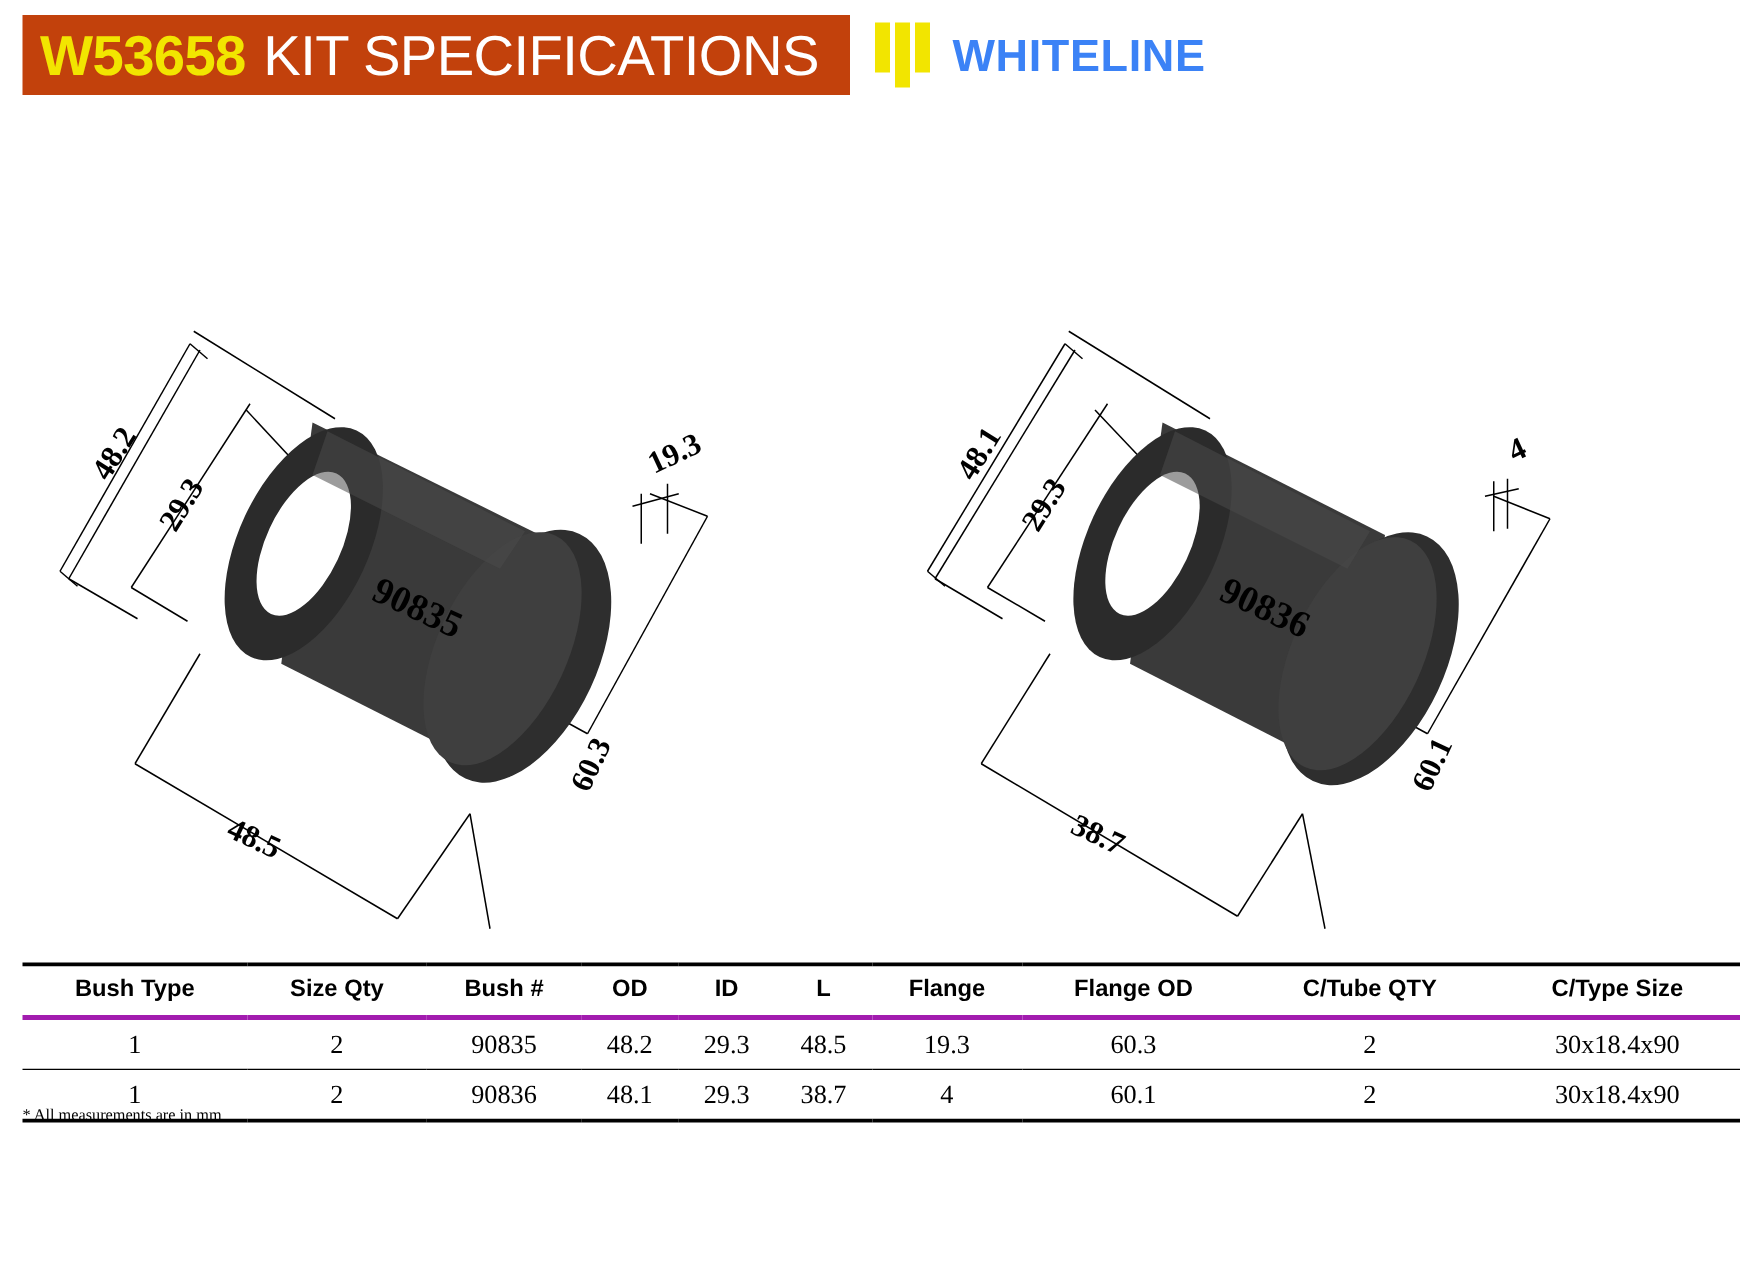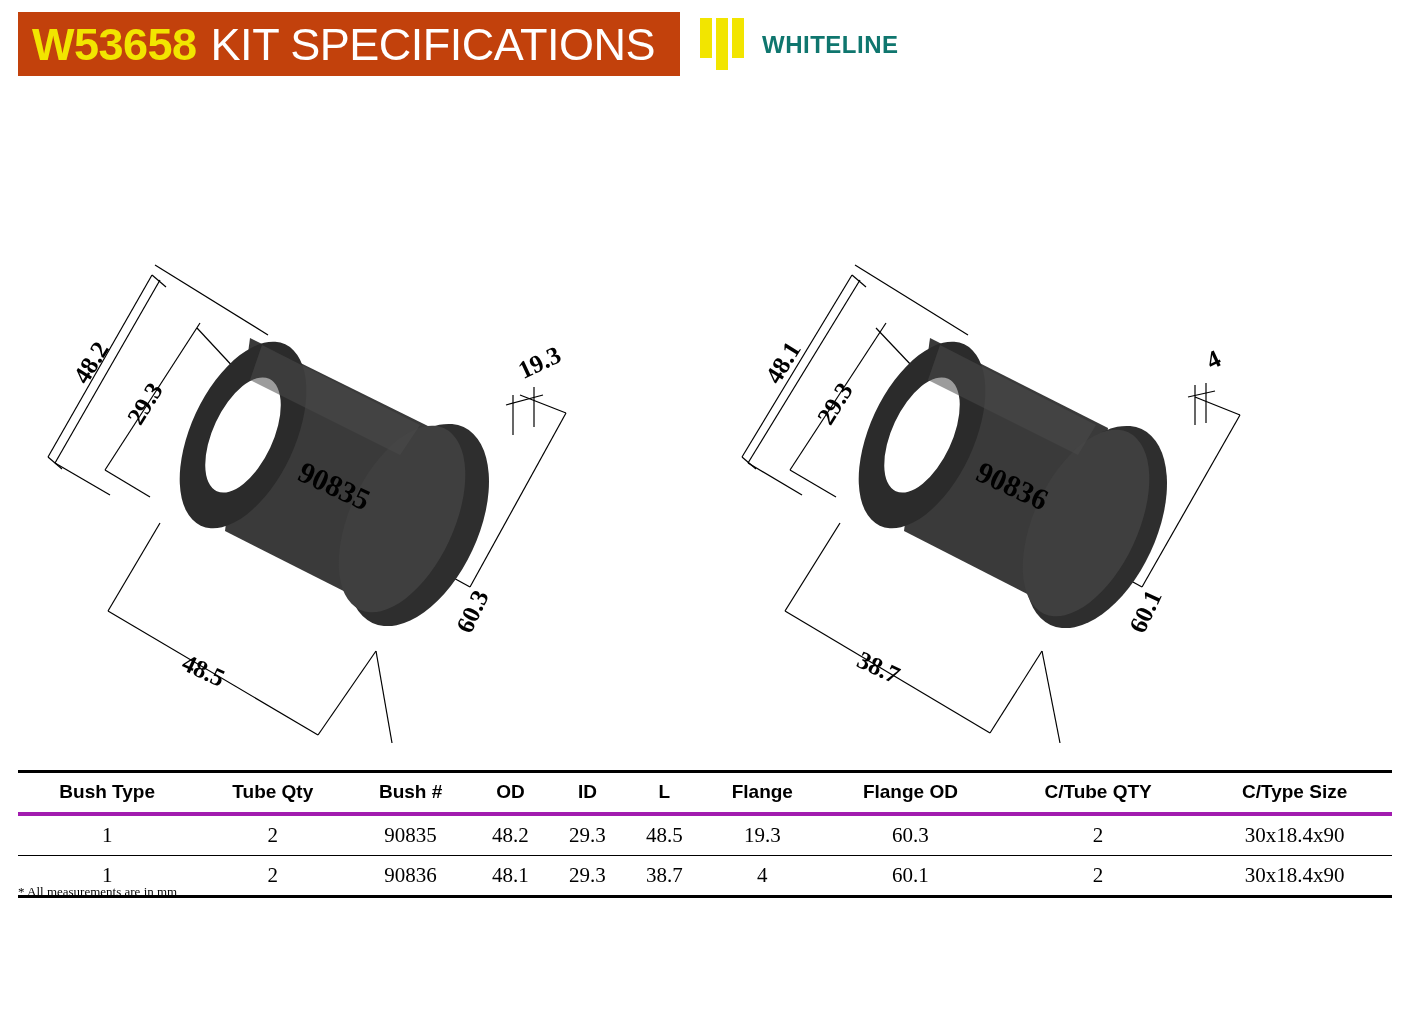--- a/index.html
+++ b/index.html
@@ -66,24 +66,24 @@
   }
   .brand-bar {
     width: 12px;
     margin-right: 4px;
     background: #f2e500;
   }
   .brand-bar.b1 { height: 40px; }
   .brand-bar.b2 { height: 52px; background: #f2e500; }
   .brand-bar.b3 { height: 40px; }
   .brand-name {
-    font-size: 24px;
+    font-size: 36px;
     font-weight: 700;
     letter-spacing: 0.5px;
-    color: #0f766e;
+    color: #3b82f6;
   }
 
   
   .drawings {
     position: absolute;
     left: 0;
     top: 95px;
     width: 1410px;
     height: 650px;
   }
@@ -249,21 +249,21 @@
     <text x="185" y="580" transform="rotate(25 185 580)" text-anchor="middle" font-family="Liberation Serif, serif" font-size="25" font-weight="700" fill="#000">38.7</text>
     <text x="463" y="520" transform="rotate(-65 463 520)" text-anchor="middle" font-family="Liberation Serif, serif" font-size="25" font-weight="700" fill="#000">60.1</text>
   </svg>
 </div>
 
 <div class="spec-table-wrap">
   <table class="spec">
     <thead>
       <tr>
         <th>Bush Type</th>
-        <th>Tube Qty</th>
+        <th>Size Qty</th>
         <th>Bush #</th>
         <th>OD</th>
         <th>ID</th>
         <th>L</th>
         <th>Flange</th>
         <th>Flange OD</th>
         <th>C/Tube QTY</th>
         <th>C/Type Size</th>
       </tr>
     </thead>

